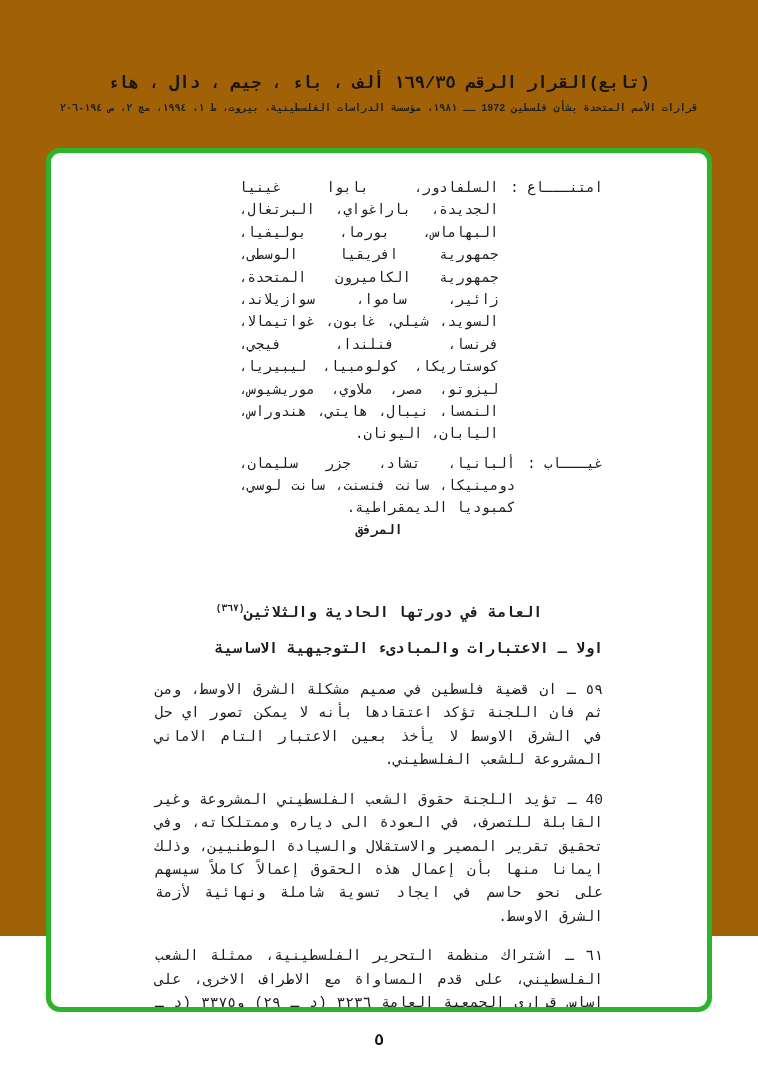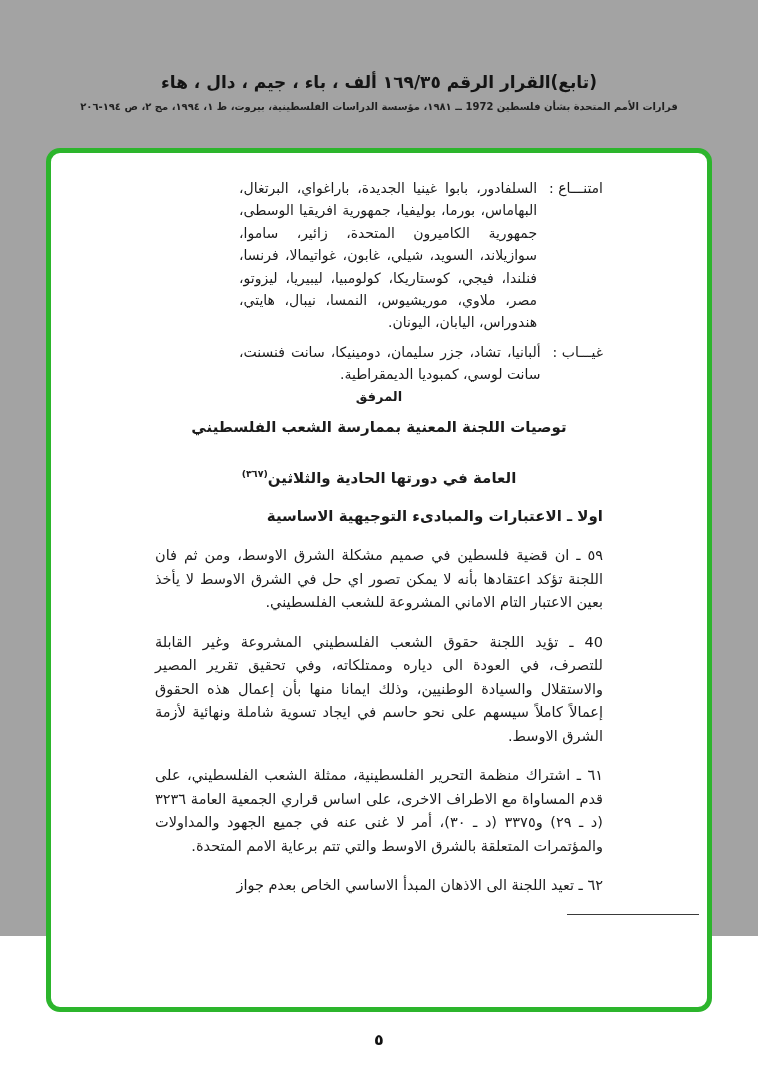--- a/index.html
+++ b/index.html
@@ -4,21 +4,21 @@
 <style>
   * { margin:0; padding:0; box-sizing:border-box; }
   html,body { background:#ffffff; }
   body {
     width:758px; height:1078px;
     font-family:"DejaVu Sans","Liberation Sans",sans-serif;
     color:#1c1c1c;
     position:relative;
     overflow:hidden;
   }
-  .page { position:relative; width:758px; height:936px; background:#a3a3a3; }
+  .page { position:relative; width:758px; height:936px; background:#a16207;font-family:Liberation Mono, monospace; }
 
   
   .doc-header { position:absolute; top:72px; right:0; left:0; text-align:center; direction:rtl; }
   .doc-title { font-size:17px; font-weight:bold; color:#141414; }
   .doc-source { margin-top:9px; font-size:10px; font-weight:bold; color:#202020; }
 
   
   .frame {
     position:absolute; top:148px; left:46px;
     width:666px; height:864px;
@@ -78,21 +78,21 @@
         </div>
         <div class="vote-row">
           <span class="vote-label">غيـــاب :</span>
           <span class="vote-text">ألبانيا، تشاد، جزر سليمان، دومينيكا، سانت فنسنت، سانت لوسي، كمبوديا الديمقراطية.</span>
         </div>
       </div>
 
       <h2 class="annex-title">المرفق</h2>
 
       <h3 class="annex-sub">
-        <span>توصيات اللجنة المعنية بممارسة الشعب الفلسطيني</span><br>
+        <br>
         <br>
         <span>العامة في دورتها الحادية والثلاثين</span><sup class="fn-ref">(٣٦٧)</sup>
       </h3>
 
       <h3 class="section-heading">اولا ـ الاعتبارات والمبادىء التوجيهية الاساسية</h3>
 
       <p class="para">٥٩ ـ ان قضية فلسطين في صميم مشكلة الشرق الاوسط، ومن ثم فان اللجنة تؤكد اعتقادها بأنه لا يمكن تصور اي حل في الشرق الاوسط لا يأخذ بعين الاعتبار التام الاماني المشروعة للشعب الفلسطيني.</p>
       <p class="para">40 ـ تؤيد اللجنة حقوق الشعب الفلسطيني المشروعة وغير القابلة للتصرف، في العودة الى دياره وممتلكاته، وفي تحقيق تقرير المصير والاستقلال والسيادة الوطنيين، وذلك ايمانا منها بأن إعمال هذه الحقوق إعمالاً كاملاً سيسهم على نحو حاسم في ايجاد تسوية شاملة ونهائية لأزمة الشرق الاوسط.</p>
       <p class="para">٦١ ـ اشتراك منظمة التحرير الفلسطينية، ممثلة الشعب الفلسطيني، على قدم المساواة مع الاطراف الاخرى، على اساس قراري الجمعية العامة ٣٢٣٦ (د ـ ٢٩) و٣٣٧٥ (د ـ ٣٠)، أمر لا غنى عنه في جميع الجهود والمداولات والمؤتمرات المتعلقة بالشرق الاوسط والتي تتم برعاية الامم المتحدة.</p>
       <p class="para">٦٢ ـ تعيد اللجنة الى الاذهان المبدأ الاساسي الخاص بعدم جواز</p>

